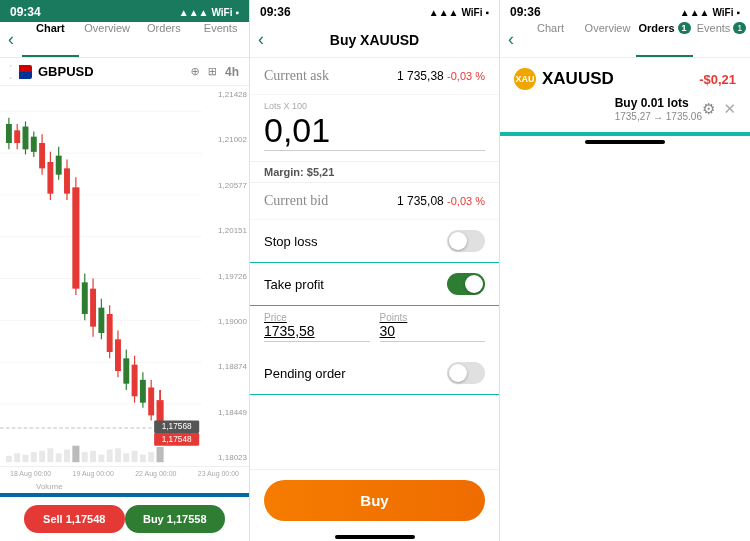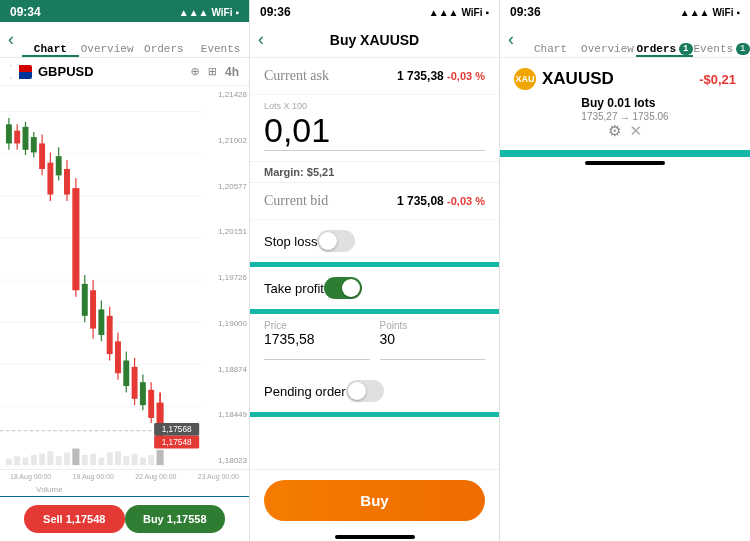--- a/index.html
+++ b/index.html
@@ -54,28 +54,27 @@
       cursor: pointer;
     }
     .nav-tabs {
       display: flex;
       flex: 1;
       height: 100%;
     }
     .nav-tab {
       flex: 1;
       display: flex;
-      align-items: flex-end;
+      align-items: flex-start;
       justify-content: center;
       font-size: 11px;
       color: #888;
       cursor: pointer;
       position: relative;
       border-bottom: 2px solid transparent;
-      font-family: Liberation Mono, monospace;
     }
     .nav-tab.active {
       color: #000;
       font-weight: 600;
       border-bottom: 2px solid #1a7a5e;
     }
     .badge {
       background: #1a7a5e;
       color: #fff;
       border-radius: 8px;
@@ -166,21 +165,21 @@
       font-size: 7px;
       color: #aaa;
       height: 14px;
       align-items: center;
       border-top: 1px solid #eee;
     }
 
     .chart-footer {
       display: flex;
       padding: 8px 24px;
-      border-top: 1px solid #0369a1;
+      border-top: 4px solid #0369a1;
     }
     .sell-btn {
       flex: 1;
       background: #e53935;
       color: #fff;
       border: none;
       border-radius: 20px;
       padding: 8px 4px;
       font-size: 11px;
       font-weight: 600;
@@ -238,21 +237,21 @@
       padding: 10px 14px;
       border-bottom: 1px solid #f5f5f5;
     }
     .row-field .label {
       font-size: 14px;
       color: #888;
       font-family: Liberation Serif, serif;
     }
     .row-field .value {
       font-size: 12px;
-      font-weight: 700;
+      font-weight: 400;
       text-align: center;
     }
 
     .lots-section {
       padding: 6px 14px 10px;
       border-bottom: 1px solid #f0f0f0;
     }
     .lots-label {
       font-size: 9px;
       color: #aaa;
@@ -269,24 +268,24 @@
       padding: 4px 14px;
       font-size: 11px;
       color: #555;
     }
     .info-row span { font-weight: 600; }
 
     .divider { height: 1px; background: #f0f0f0; margin: 0; }
 
     .toggle-row {
       display: flex;
-      justify-content: flex-start;
+      justify-content: space-between;
       align-items: center;
       padding: 10px 14px;
-      border-bottom: 5px solid #14b8a6;
+      border-bottom: 1px solid #14b8a6;
     }
     .toggle-label {
       font-size: 13px;
       color: #000;
     }
     .toggle {
       width: 38px;
       height: 22px;
       border-radius: 11px;
       position: relative;
@@ -304,34 +303,35 @@
       background: #fff;
       box-shadow: 0 1px 3px rgba(0,0,0,0.3);
     }
     .toggle.off::after { left: 2px; }
     .toggle.on::after { right: 2px; }
 
     .price-points-row {
       display: flex;
       gap: 10px;
       padding: 6px 14px 10px;
+      text-decoration: underline;
     }
     .price-points-col {
       flex: 1;
     }
     .sub-label {
       font-size: 10px;
       color: #aaa;
     }
     .sub-value {
       font-size: 14px;
       font-weight: 400;
       border-bottom: 1px solid #ccc;
       width: 100%;
-      padding-bottom: 12px;
+      padding-bottom: 2px;
     }
 
     .buy-footer {
       padding: 10px 14px;
       border-top: 1px solid #eee;
     }
     .buy-action-btn {
       width: 100%;
       background: linear-gradient(to right, #f57c00, #ef6c00);
       color: #fff;
@@ -358,21 +358,21 @@
     .orders-nav .back-btn {
       padding: 0 8px;
       font-size: 18px;
       color: #1a7a5e;
       cursor: pointer;
     }
     .orders-nav .nav-tabs { display: flex; flex: 1; height: 100%; }
 
     .order-item {
       padding: 10px 14px;
-      border-bottom: 7px solid #14b8a6;
+      border-bottom: 4px solid #14b8a6;
     }
     .order-symbol-row {
       display: flex;
       align-items: center;
       gap: 6px;
       margin-bottom: 6px;
     }
     .xau-icon {
       width: 22px;
       height: 22px;
@@ -392,21 +392,20 @@
     .order-pnl {
       margin-left: auto;
       color: #e53935;
       font-weight: 700;
       font-size: 13px;
     }
     .order-details-row {
       display: flex;
       align-items: center;
       justify-content: flex-end;
-      flex-direction: column;
     }
     .order-lots {
       font-size: 12px;
       font-weight: 600;
       color: #000;
     }
     .order-arrow {
       color: #888;
       font-size: 11px;
       margin: 0 2px;

